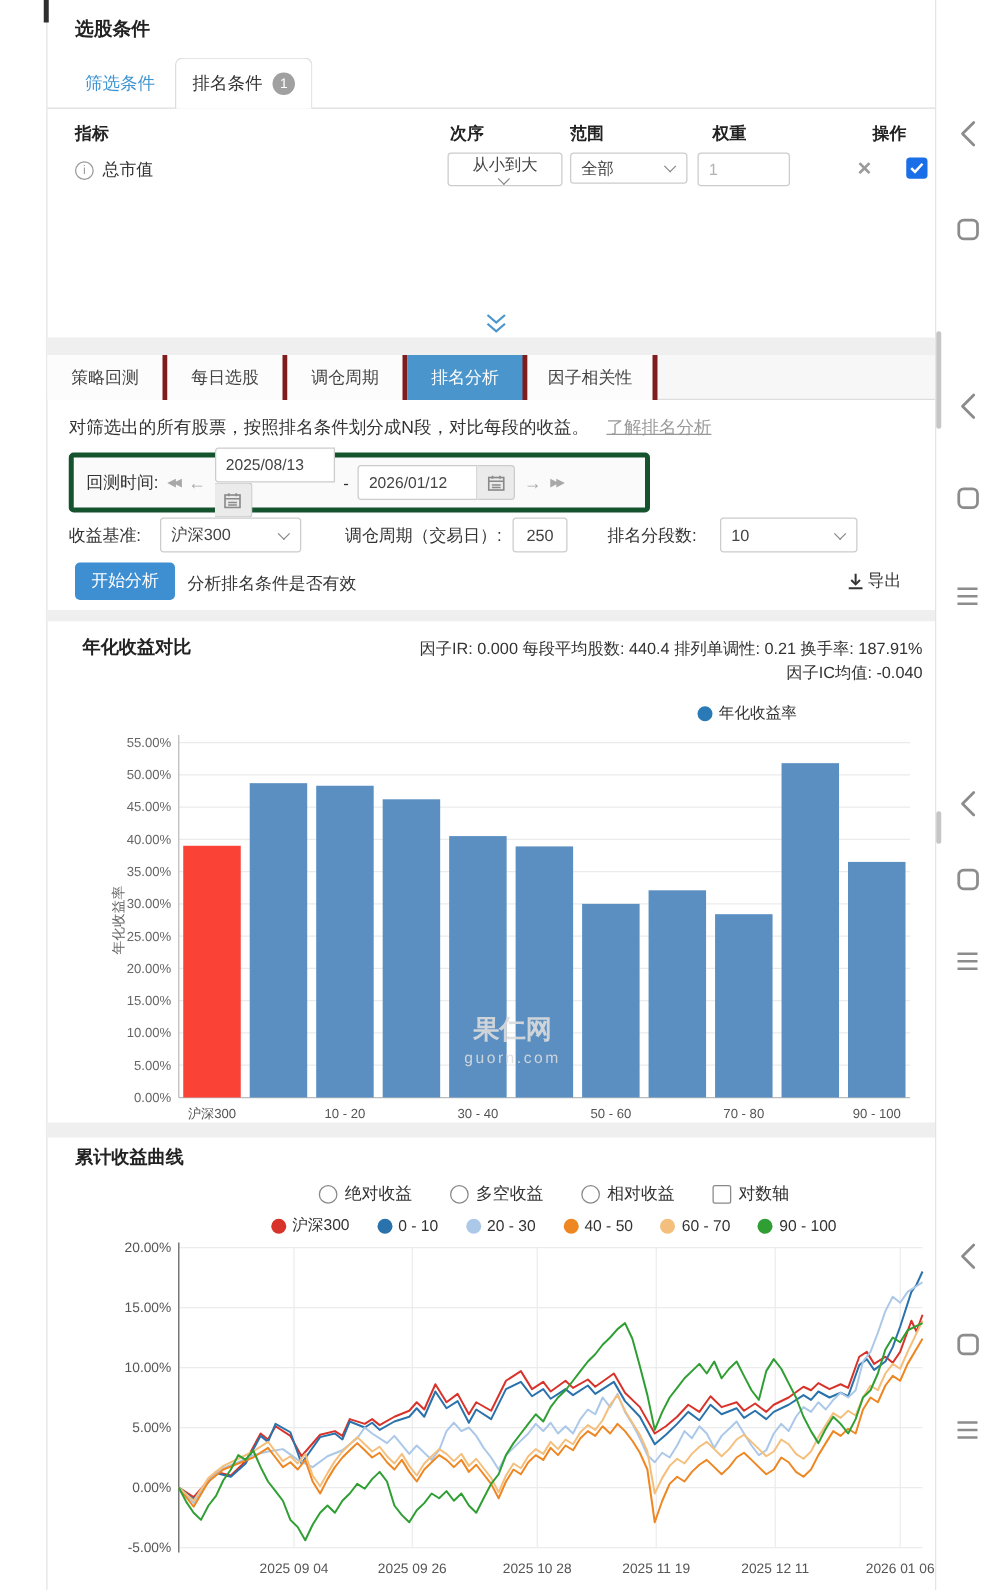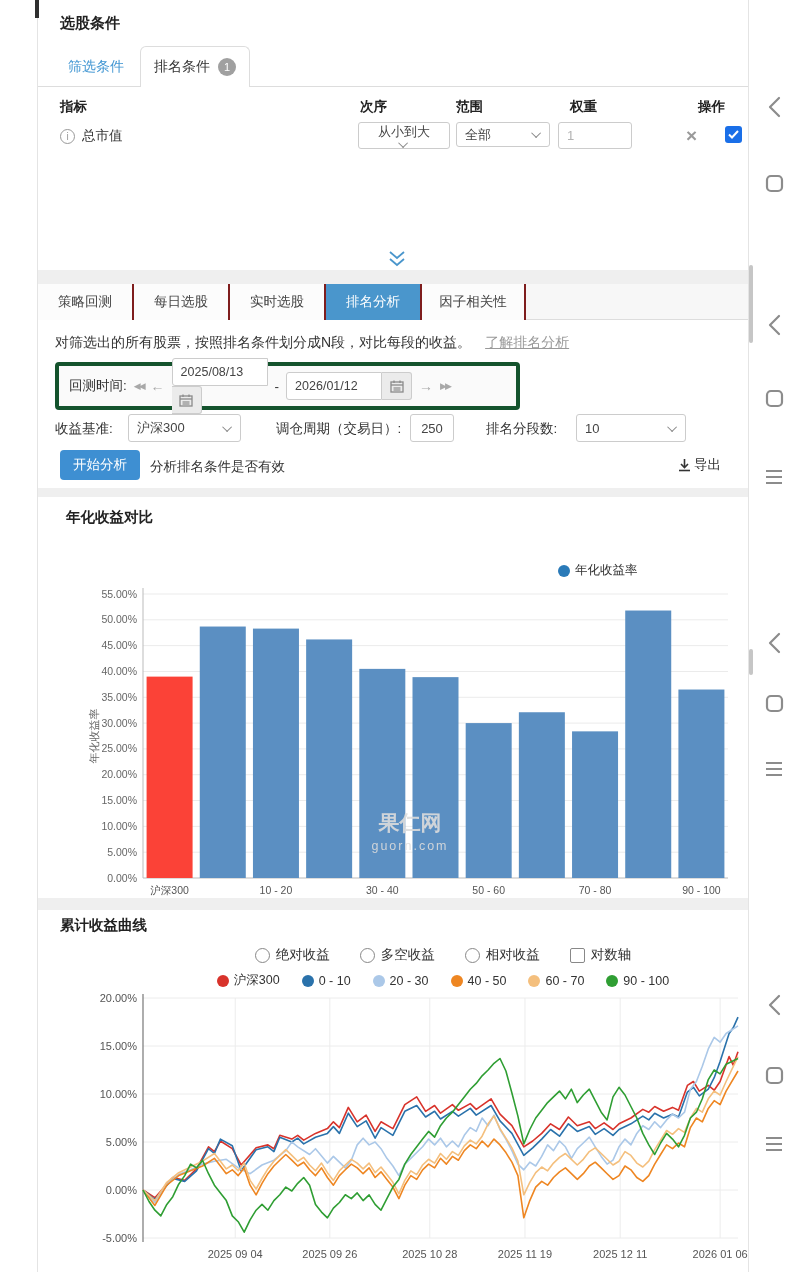--- a/index.html
+++ b/index.html
@@ -15,21 +15,21 @@
   .tabbox { background:#fff; border:1px solid #ddd; border-bottom:none; border-radius:6px 6px 0 0; display:flex; align-items:center; justify-content:center; gap:8px; font-size:14px; color:#333; z-index:2; }
   .badge { width:18px; height:18px; border-radius:50%; background:#a0a0a0; color:#fff; font-size:11px; display:flex; align-items:center; justify-content:center; }
   .thead { font-size:13.5px; font-weight:bold; color:#222; }
   .sel { border:1px solid #ccc; border-radius:3px; background:#fff; display:flex; align-items:center; justify-content:space-between; padding:0 8px; font-size:13px; color:#444; }
   .caret-down { width:7px; height:7px; border-left:1.5px solid #888; border-bottom:1.5px solid #888; transform:rotate(-45deg) translateY(-2px); }
   .winput { border:1px solid #ccc; border-radius:3px; background:#fff; font-size:13px; color:#b3b3b3; padding:0 8px; font-family:inherit; }
   .xicon { color:#9a9a9a; font-weight:bold; font-size:19px; line-height:1; }
   .cbox { width:17px; height:17px; background:#1a6fe8; border-radius:3px; display:flex; align-items:center; justify-content:center; }
   .info { width:15px; height:15px; border:1px solid #999; border-radius:50%; color:#999; font-size:10px; display:flex; align-items:center; justify-content:center; }
   .tabbar { left:38px; top:284px; width:710px; height:36px; background:#f7f7f7; border-bottom:1px solid #ddd; display:flex; }
-  .tab { height:36px; border-right:2px solid #7f1d1d; background:#fcfcfc; display:flex; align-items:center; justify-content:center; font-size:13.5px; color:#444; }
+  .tab { height:36px; border-right:4px solid #7f1d1d; background:#fcfcfc; display:flex; align-items:center; justify-content:center; font-size:13.5px; color:#444; }
   .tab.active { background:#4a96cc; color:#fff; }
   .desc { font-size:14px; color:#333; }
   .desc-link { font-size:14px; color:#999; text-decoration:underline; margin-left:14px; }
   .datepanel { left:55px; top:362px; width:465px; height:48px; border:4px solid #14532d; border-radius:4px; background:#fafafa; display:flex; align-items:center; gap:7px; padding:0 10px; }
   .lbl { font-size:13.5px; color:#333; }
   .arrow { color:#a8a8a8; font-size:14px; line-height:1; }
   .dblarrow { color:#a8a8a8; font-size:9px; letter-spacing:-2px; line-height:1; }
   .datebox { width:96px; height:28px; background:#fff; border:1px solid #ccc; border-radius:3px 0 0 3px; display:flex; align-items:center; padding-left:8px; font-size:12.5px; color:#444; }
   .calbtn { width:30px; height:28px; background:#ebebeb; border:1px solid #ccc; border-left:none; border-radius:0 3px 3px 0; display:flex; align-items:center; justify-content:center; }
   .btn-primary { background:#3e8fd2; color:#fff; font-size:13.5px; border:none; border-radius:4px; padding:0 13px; height:30px; font-family:inherit; }
@@ -158,21 +158,21 @@
         <polyline points="2,2 9,8 16,2" fill="none" stroke="#4a96cc" stroke-width="1.8"></polyline>
         <polyline points="2,9 9,15 16,9" fill="none" stroke="#4a96cc" stroke-width="1.8"></polyline>
       </svg>
   </div>
 
   <div class="abs band" style="top:270px;height:14px;"></div>
 
   <div class="abs tabbar">
     <div class="tab" style="width:96px;">策略回测</div>
     <div class="tab" style="width:96px;">每日选股</div>
-    <div class="tab" style="width:96px;">实时选股</div>
+    <div class="tab" style="width:96px;">调仓周期</div>
     <div class="tab active" style="width:96px;">排名分析</div>
     <div class="tab" style="width:104px;">因子相关性</div>
   </div>
 
   <div class="abs" style="left:55px;top:333px;">
     <span class="desc">对筛选出的所有股票，按照排名条件划分成N段，对比每段的收益。</span><span class="desc-link">了解排名分析</span>
   </div>
 
   <div class="abs datepanel">
     <span class="lbl">回测时间:</span>
@@ -231,20 +231,24 @@
         <line x1="6.5" y1="1" x2="6.5" y2="9" stroke="#333" stroke-width="1.6"></line>
         <polyline points="3,6 6.5,9.5 10,6" fill="none" stroke="#333" stroke-width="1.6"></polyline>
         <line x1="1" y1="12.5" x2="12" y2="12.5" stroke="#333" stroke-width="1.6"></line>
       </svg>
     <span>导出</span>
   </div>
 
   <div class="abs band" style="top:488px;height:9px;"></div>
 
   <div class="abs card-title" style="left:66px;top:508px;">年化收益对比</div>
+  <div class="abs stats" style="right:62px;top:509px;width:480px;">
+    <div>因子IR: 0.000  每段平均股数: 440.4  排列单调性: 0.21  换手率: 187.91%</div>
+    <div>因子IC均值: -0.040</div>
+  </div>
   <div class="abs leg-item" style="left:558px;top:562px;">
     <span class="legend-dot" style="background:#2a7ab8;"></span>
     <span>年化收益率</span>
   </div>
   <div class="abs" style="left:80px;top:578px;" id="bar-chart"><svg width="660" height="322" viewBox="0 0 660 322">
         <line x1="63" y1="300" x2="648" y2="300" stroke="#bbb" stroke-width="1"></line>
         <text x="57" y="303.5" text-anchor="end" font-size="10.5" fill="#666">0.00%</text>
         <line x1="63" y1="274.1818181818182" x2="648" y2="274.1818181818182" stroke="#ebebeb" stroke-width="1"></line>
         <text x="57" y="277.6818181818182" text-anchor="end" font-size="10.5" fill="#666">5.00%</text>
         <line x1="63" y1="248.36363636363637" x2="648" y2="248.36363636363637" stroke="#ebebeb" stroke-width="1"></line>

